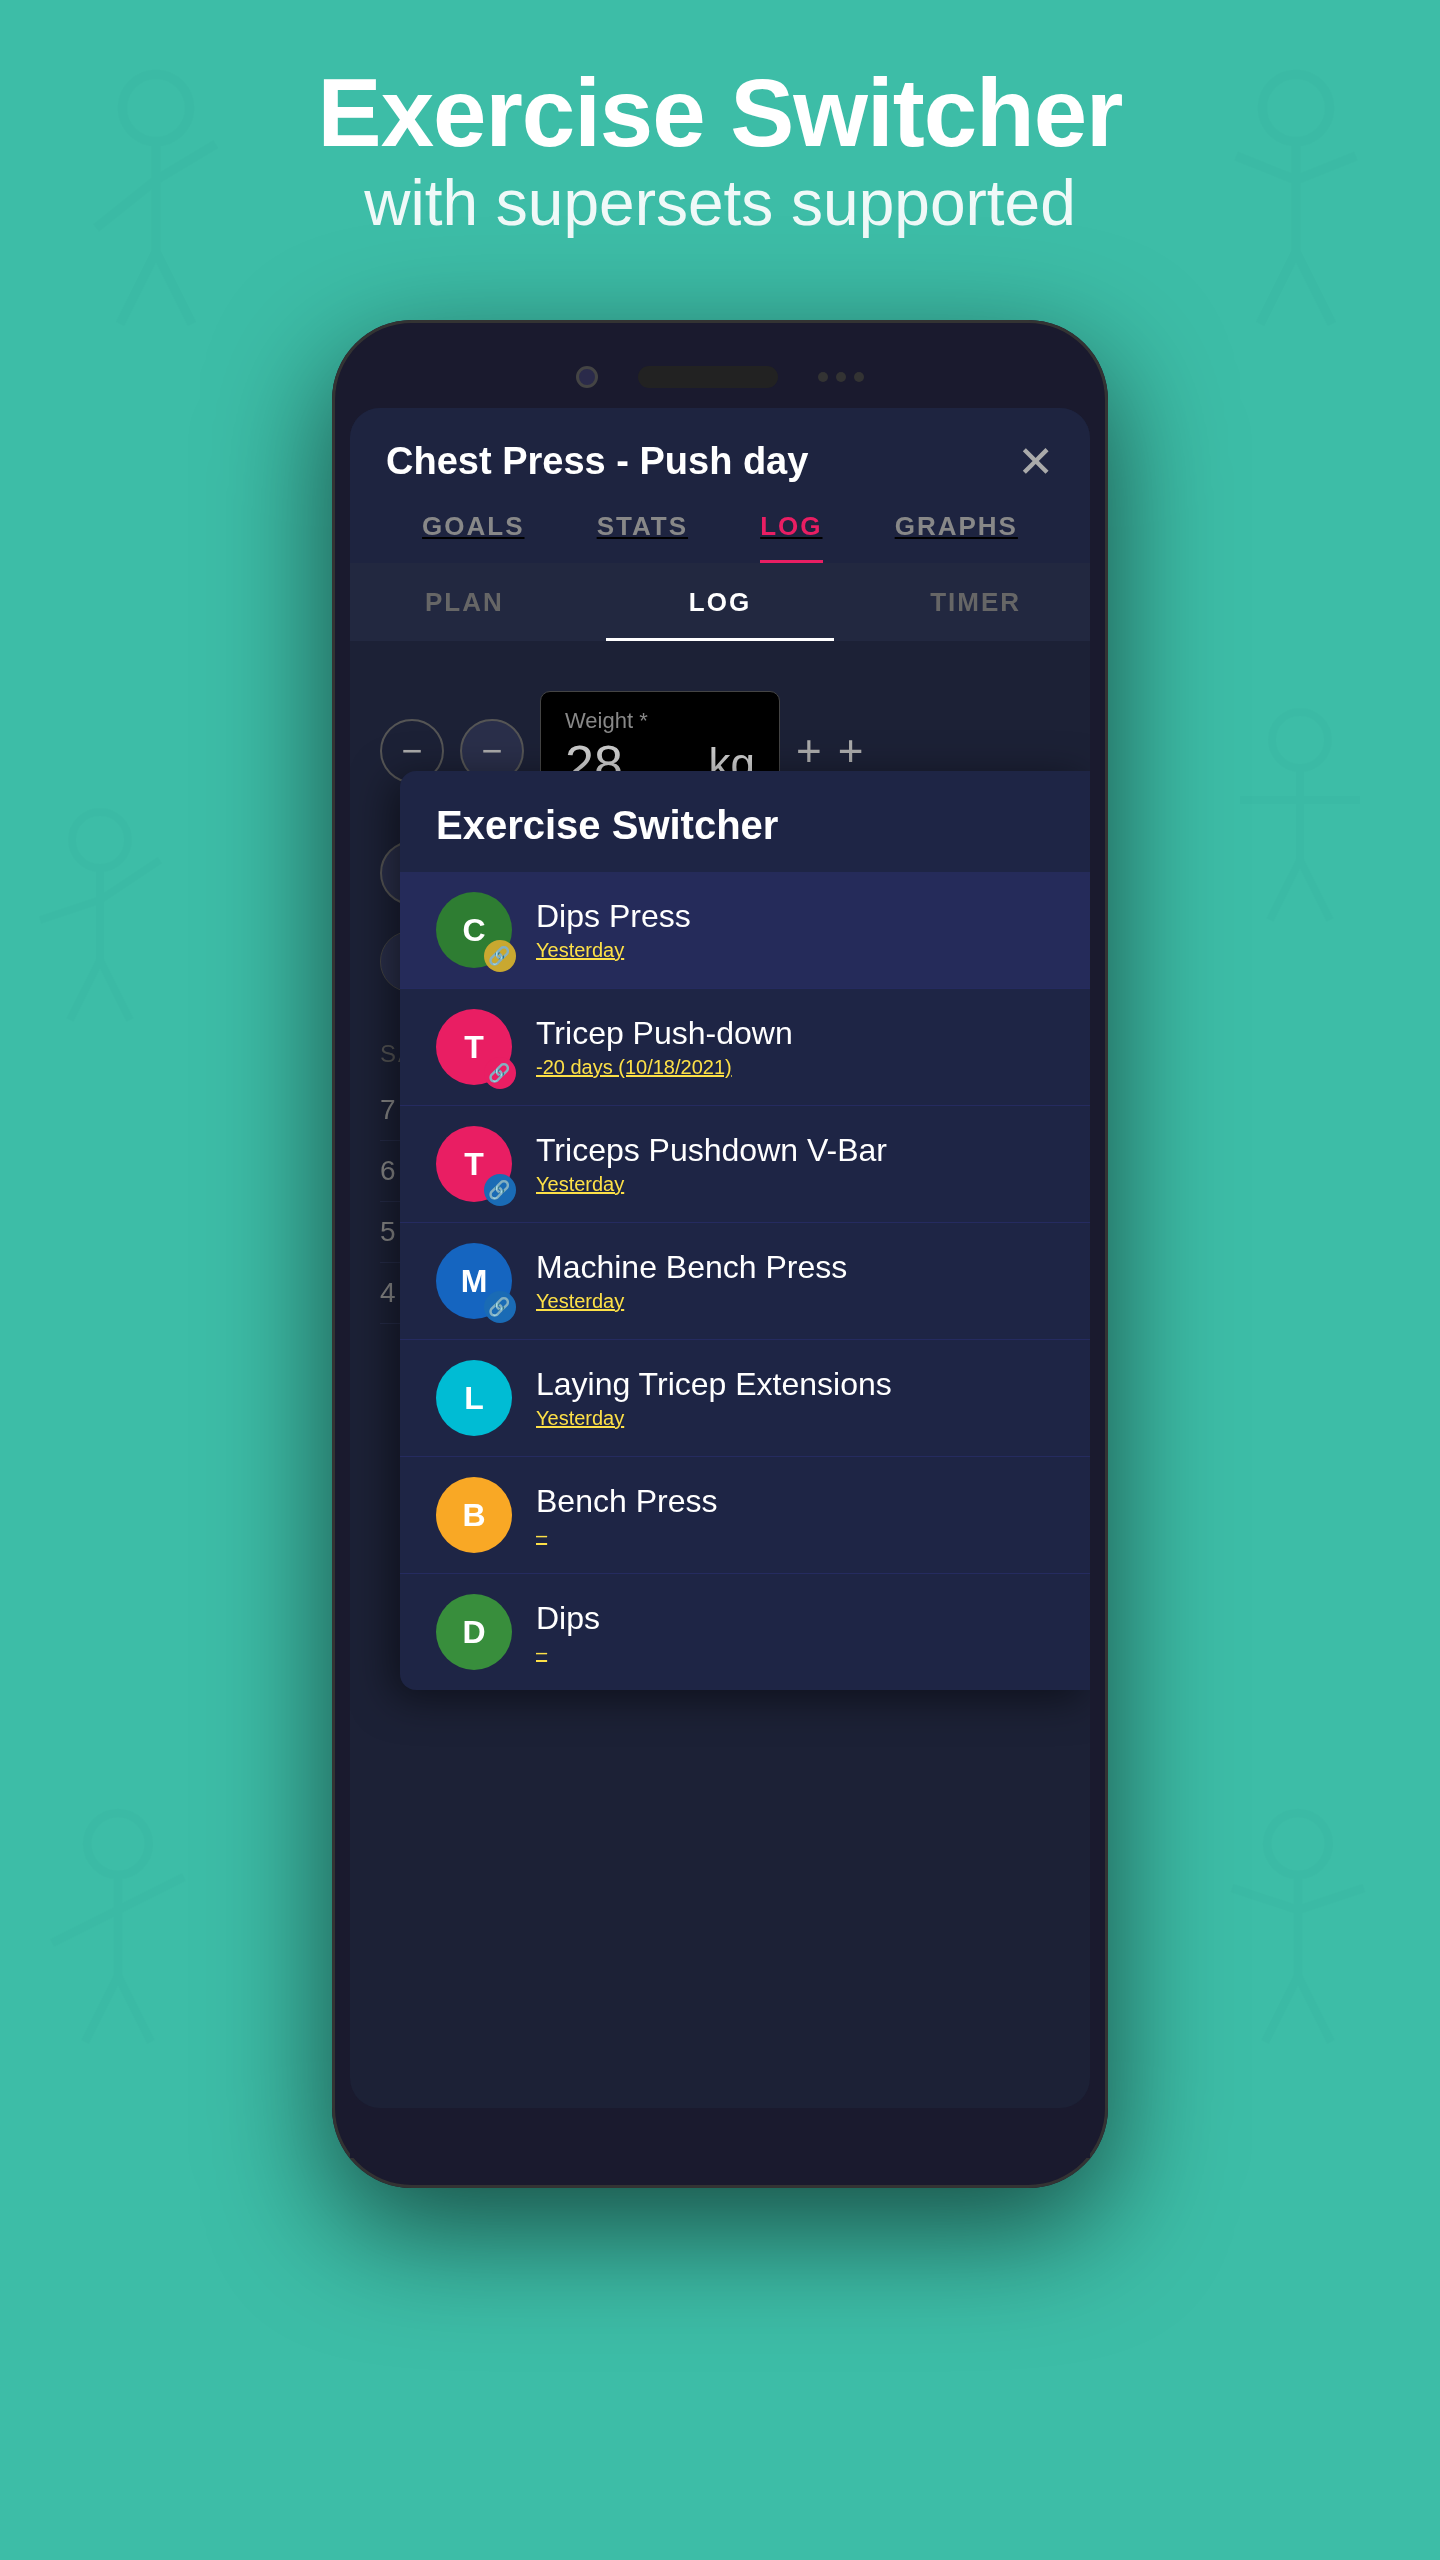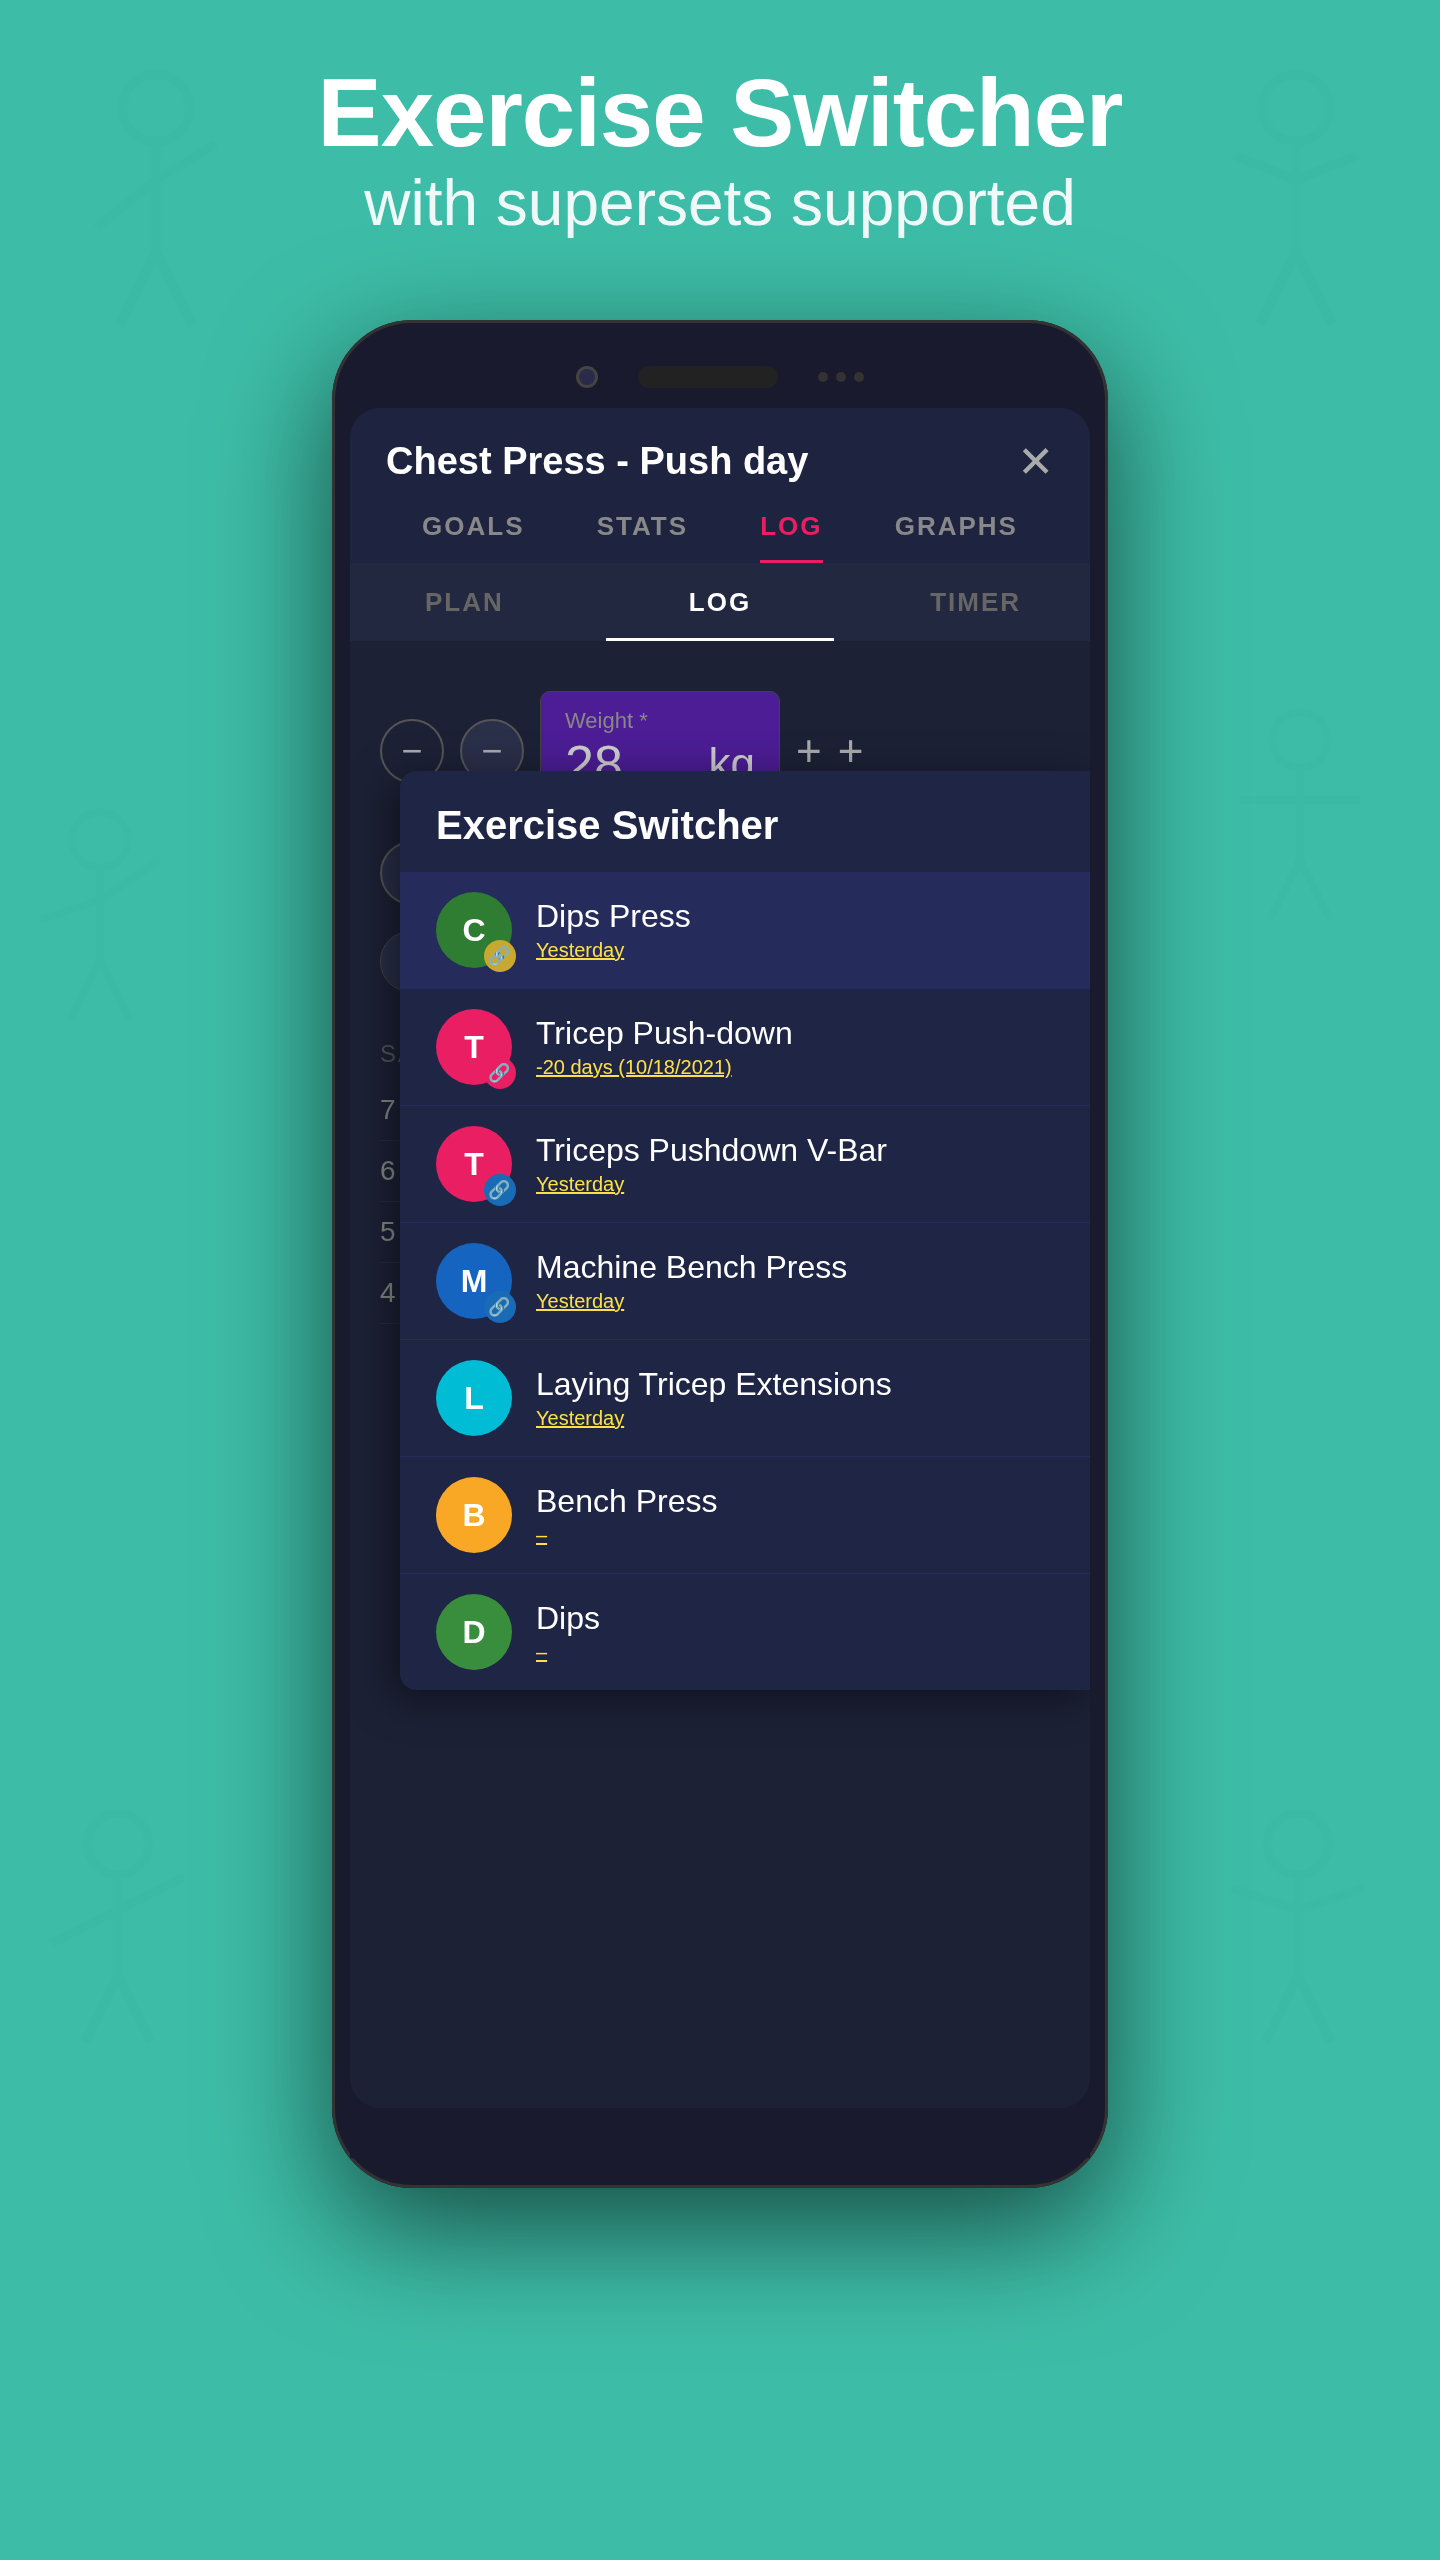--- a/index.html
+++ b/index.html
@@ -126,20 +126,21 @@
 
     .close-btn {
       color: #aaa;
       font-size: 44px;
       cursor: pointer;
     }
 
     .app-tabs {
       display: flex;
       justify-content: space-around;
+      text-decoration: underline;
     }
 
     .app-tab {
       color: #888;
       font-size: 26px;
       font-weight: 700;
       letter-spacing: 2px;
       padding-bottom: 18px;
       cursor: pointer;
     }
@@ -198,21 +199,21 @@
       font-size: 36px;
       display: flex; align-items: center; justify-content: center;
       cursor: pointer;
     }
 
     .minus-btn.dark {
       background: #2a2f4a;
     }
 
     .weight-input-box {
-      background: #4c1d95;
+      background: #000000;
       border: 1px solid #444;
       border-radius: 10px;
       padding: 16px 24px;
       min-width: 240px;
     }
 
     .weight-label {
       color: #888;
       font-size: 22px;
     }

